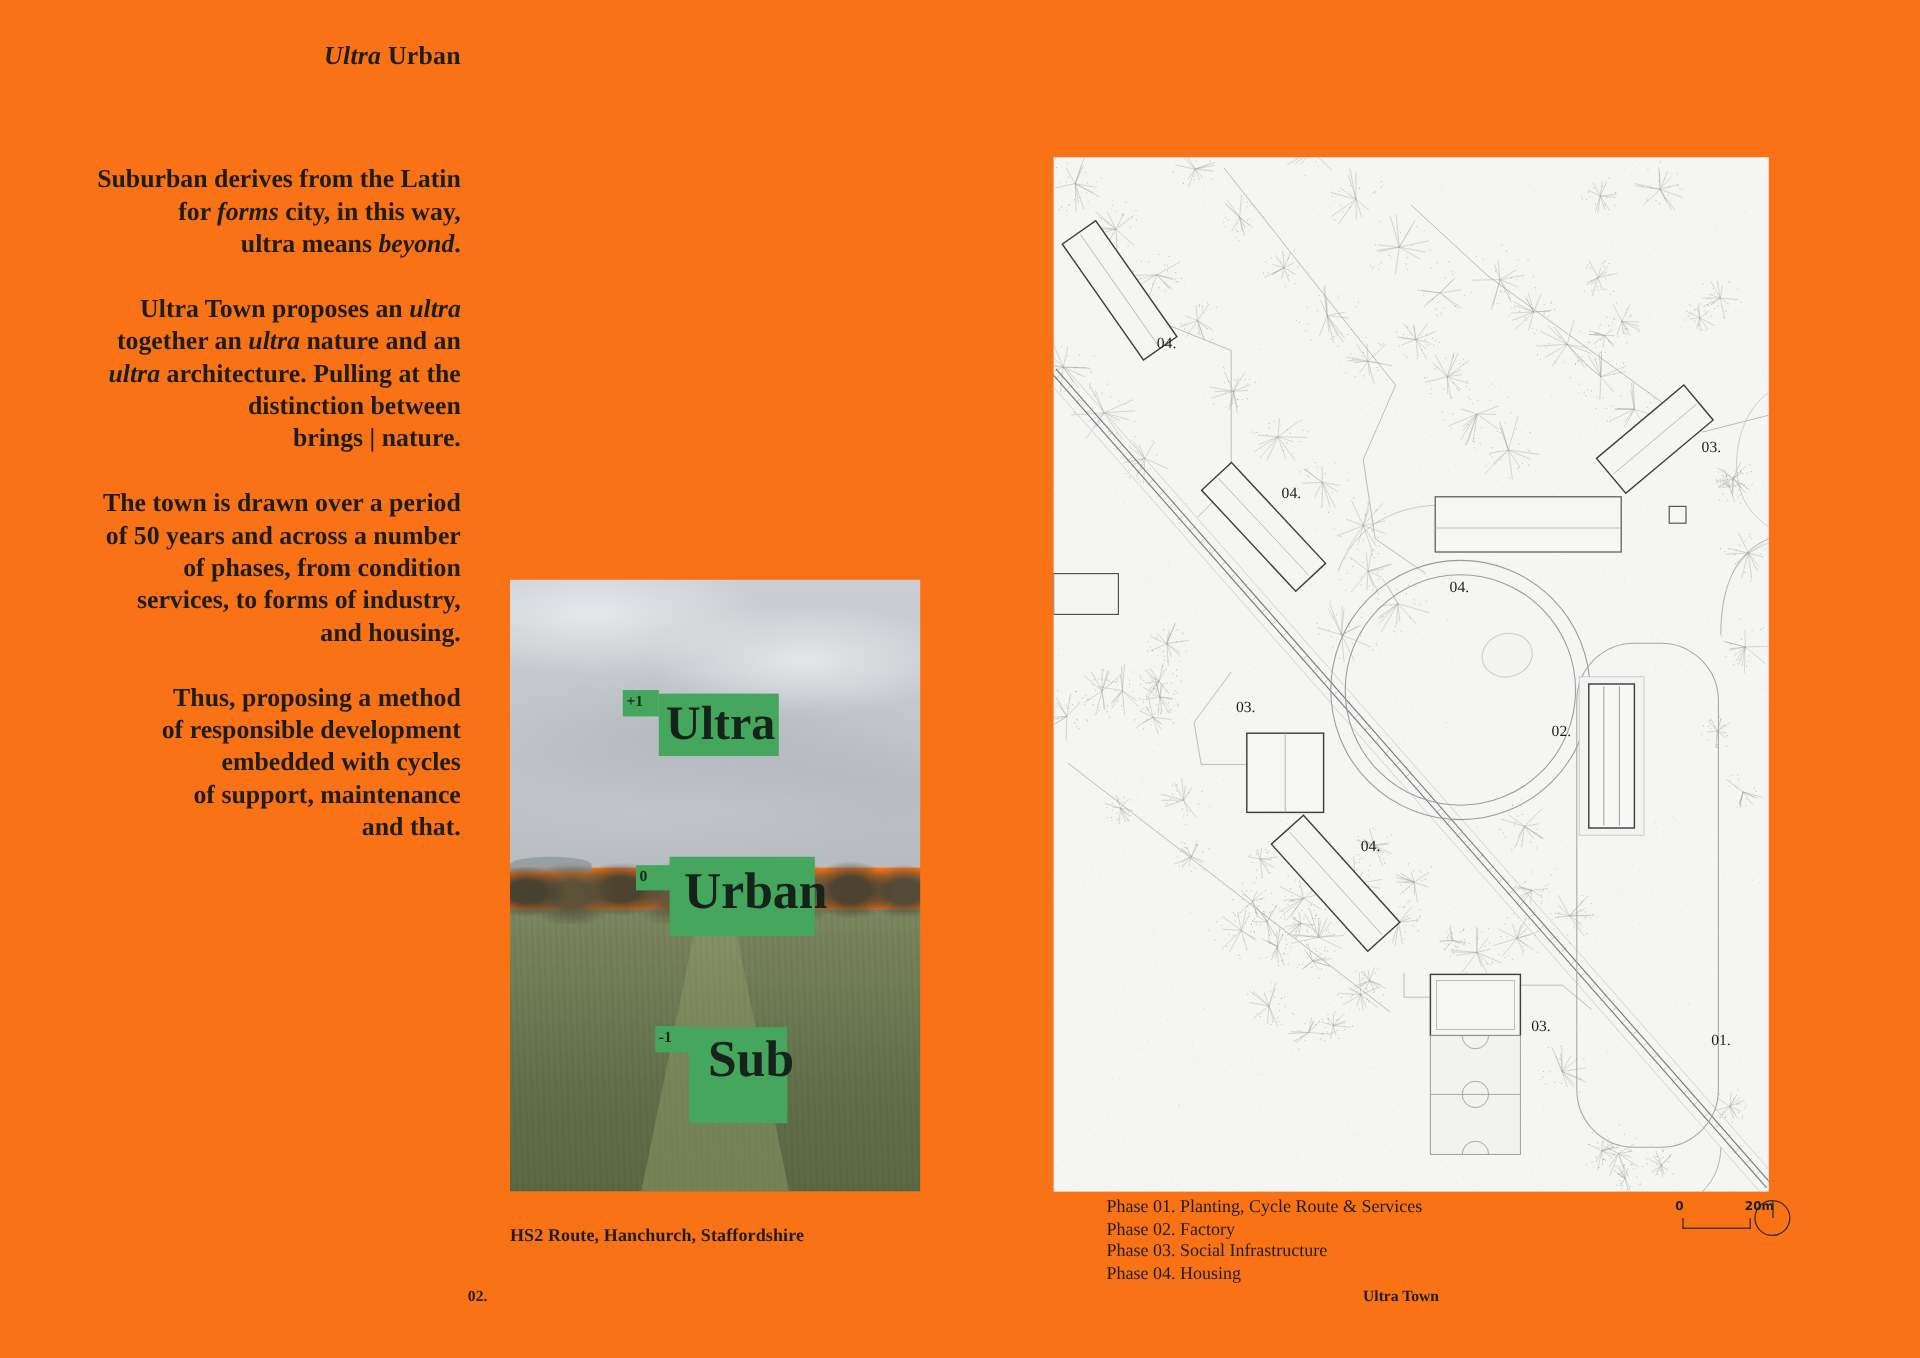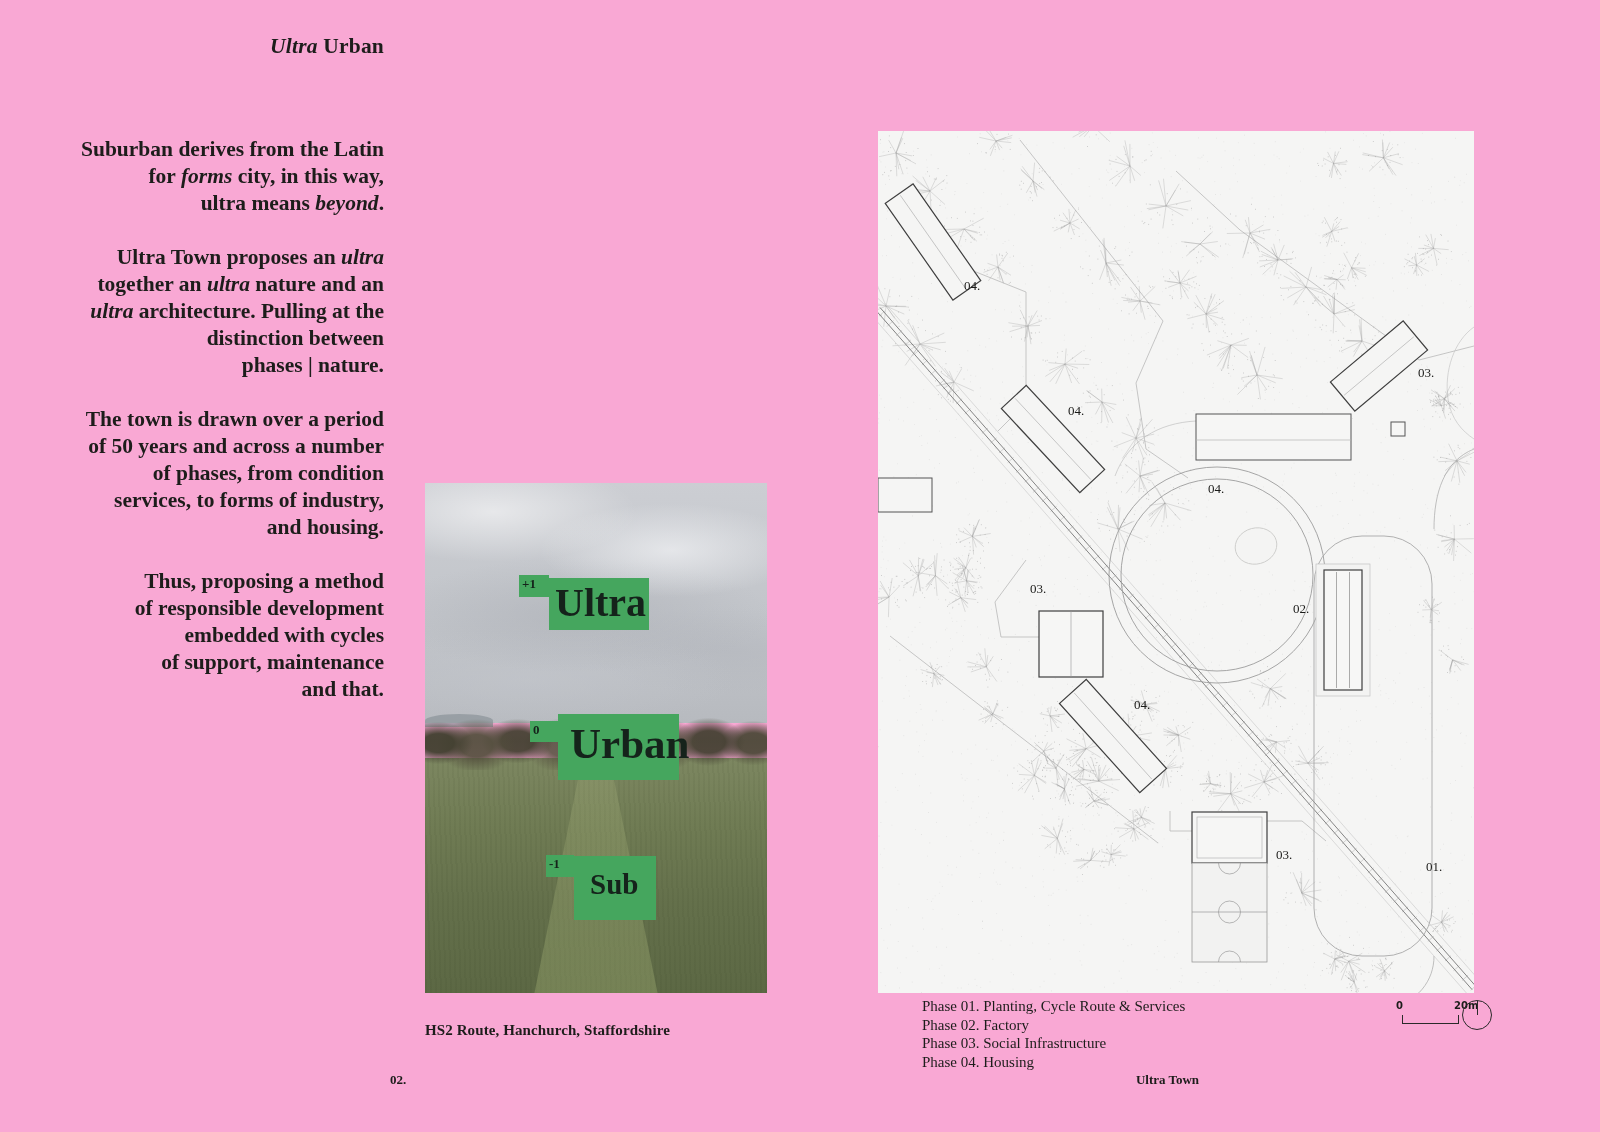--- a/index.html
+++ b/index.html
@@ -1,16 +1,16 @@
 <!DOCTYPE html>
 <html style="--green: #45a65e;"><head>
 <meta charset="utf-8">
 <style>
   html,body{margin:0;padding:0;background:#e8e8e8;}
-  #page{position:relative;width:1600px;height:1132px;background:#f9a8d4;overflow:hidden;
+  #page{position:relative;width:1600px;height:1132px;background:#f97316;overflow:hidden;
         font-family:"Liberation Serif","DejaVu Serif",serif;color:#1d1d1b;}
 
   
   .title{position:absolute;left:36px;top:34px;width:348px;text-align:right;
          font-size:21.5px;font-weight:600;letter-spacing:.2px;}
   .essay{position:absolute;left:36px;top:136px;width:348px;text-align:right;
          font-size:21.5px;font-weight:600;line-height:27px;}
   .essay .para{margin:0 0 27px 0;}
   .essay .line{white-space:nowrap;}
 
@@ -46,21 +46,21 @@
       linear-gradient(180deg, rgba(120,122,114,0) 28%, rgba(104,106,96,.35) 55%, rgba(104,106,96,0) 82%);}
 
   .glabel{position:absolute;background:var(--green,#45a65e);color:#15231b;}
   .glabel.tab{font-size:13px;font-weight:700;padding:1px 0 0 3px;box-sizing:border-box;}
   .glabel.word{font-weight:600;box-sizing:border-box;}
   #ultra-tab {left:94px; top:92px; width:30px; height:22px;}
   #ultra-word{left:124px;top:95px; width:100px;height:52px;font-size:40px;line-height:50px;padding-left:6px;}
   #urban-tab {left:105px;top:238px;width:29px; height:21px;}
   #urban-word{left:133px;top:231px;width:121px;height:66px;font-size:43px;line-height:60px;padding-left:12px;}
   #sub-tab   {left:121px;top:372px;width:28px; height:22px;}
-  #sub-word  {left:149px;top:373px;width:82px; height:64px;font-size:29px;line-height:56px;padding-left:16px;}
+  #sub-word  {left:149px;top:373px;width:82px; height:80px;font-size:43px;line-height:56px;padding-left:16px;}
 
   .photo-caption{position:absolute;left:425px;top:998px;width:360px;
     font-size:15px;font-weight:700;letter-spacing:.1px;margin-top:24px;}
 
   
   .plan{position:absolute;left:878px;top:131px;width:596px;height:862px;background:#f5f5f4;}
   .plan svg{position:absolute;left:0;top:0;}
   .plan-label{position:absolute;font-size:13px;font-weight:400;color:#1a1a18;}
 
   .plan-caption{position:absolute;left:878px;top:997px;width:520px;
@@ -93,21 +93,21 @@
       <div class="para">
         <div class="line">Suburban derives from the Latin</div>
         <div class="line">for <i>forms</i> city, in this way,</div>
         <div class="line">ultra means <i>beyond</i>.</div>
       </div>
       <div class="para">
         <div class="line">Ultra Town proposes an <i>ultra</i></div>
         <div class="line">together an <i>ultra</i> nature and an</div>
         <div class="line"><i>ultra</i> architecture. Pulling at the</div>
         <div class="line">distinction between</div>
-        <div class="line">phases | nature.</div>
+        <div class="line">brings | nature.</div>
       </div>
       <div class="para">
         <div class="line">The town is drawn over a period</div>
         <div class="line">of 50 years and across a number</div>
         <div class="line">of phases, from condition</div>
         <div class="line">services, to forms of industry,</div>
         <div class="line">and housing.</div>
       </div>
       <div class="para">
         <div class="line">Thus, proposing a method</div>

